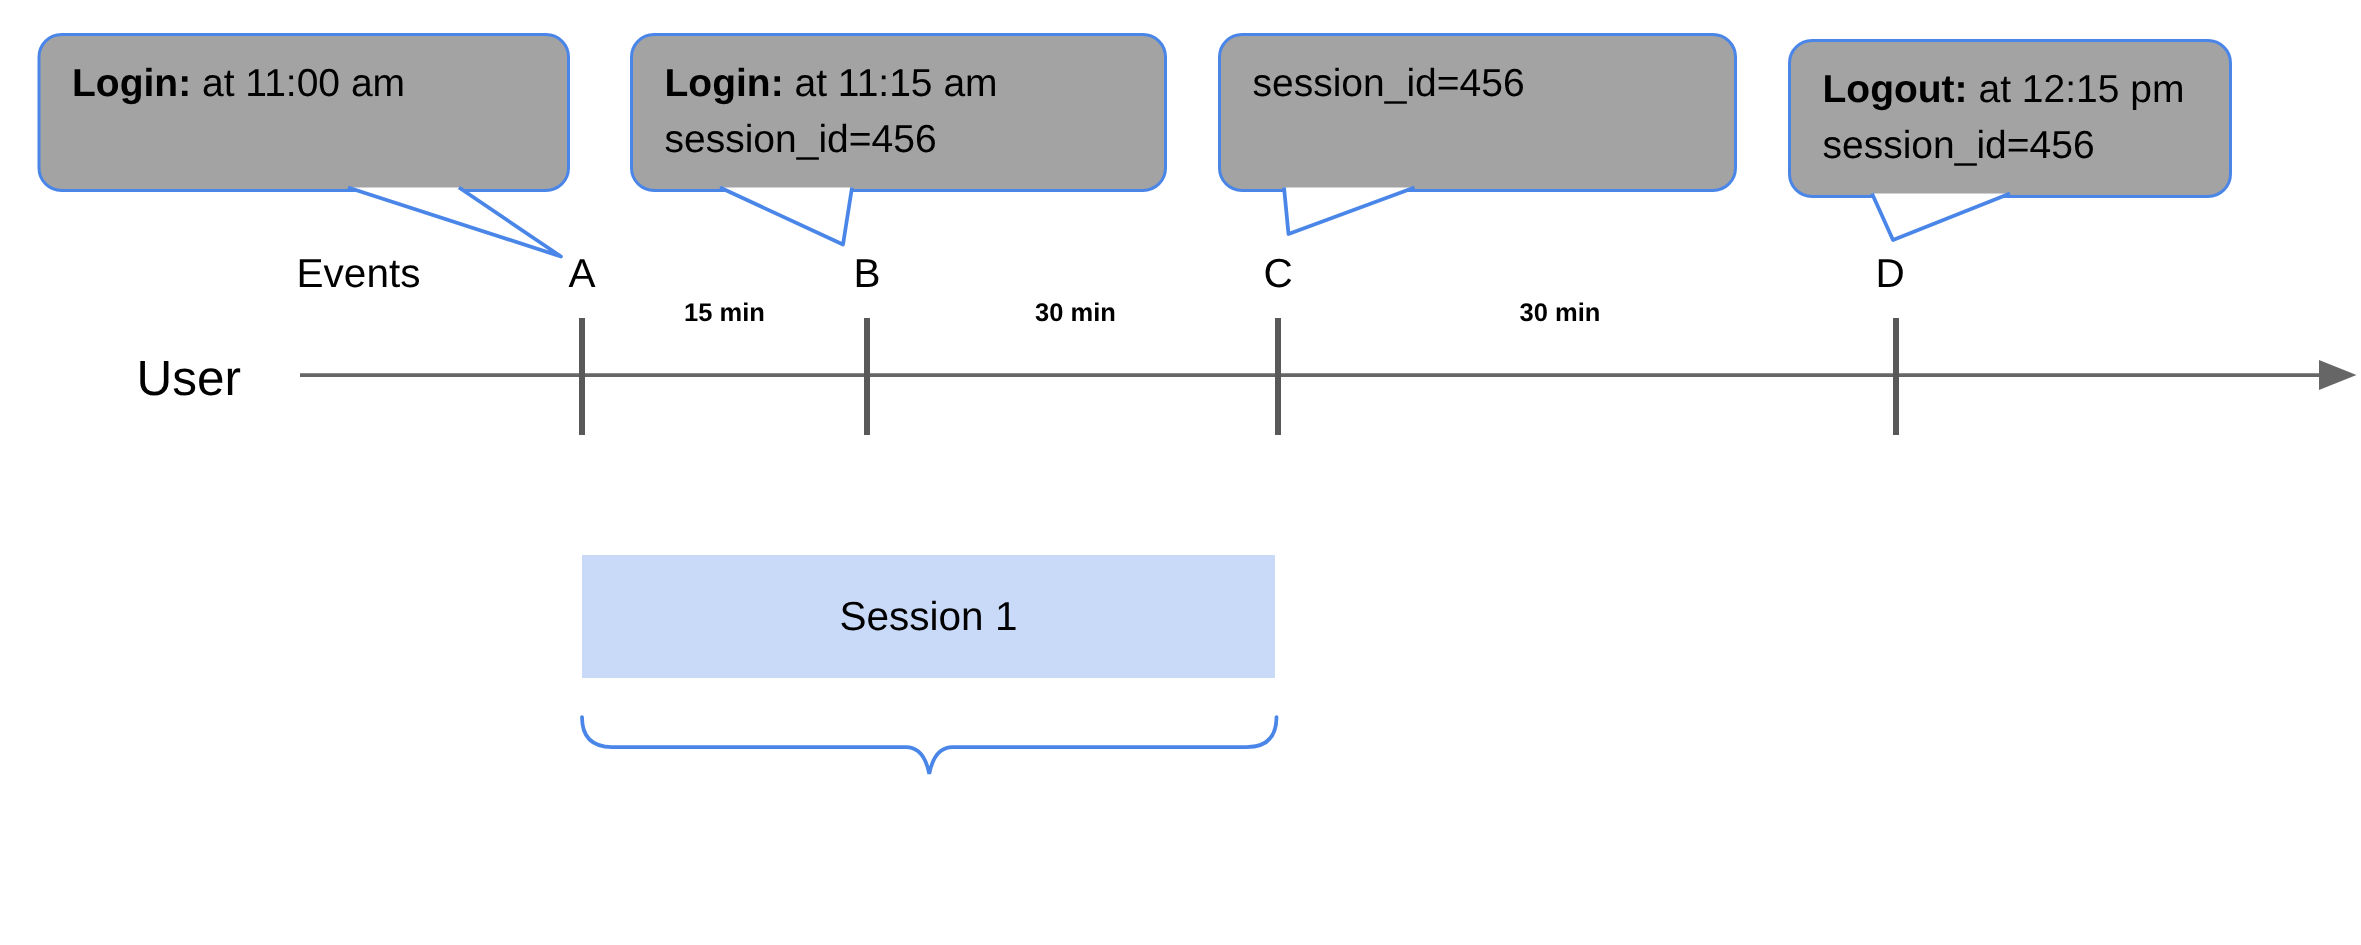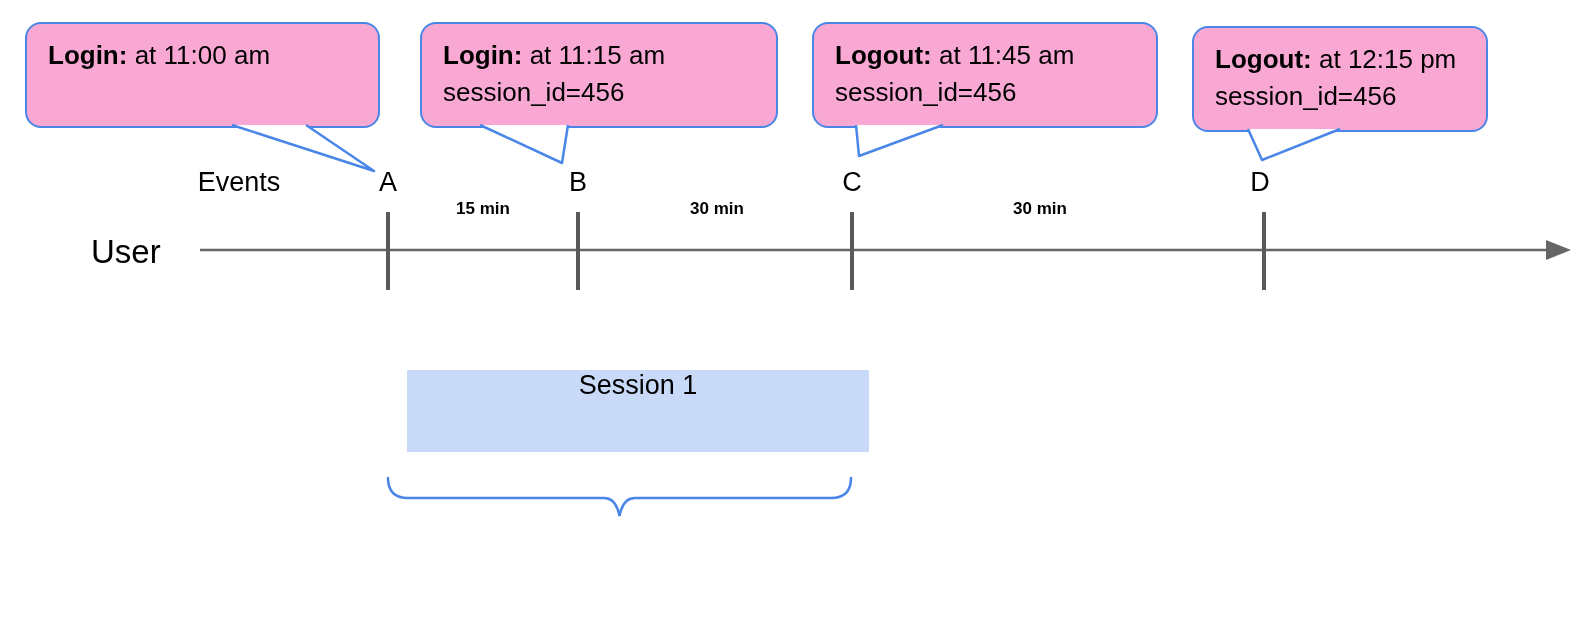--- a/index.html
+++ b/index.html
@@ -1,56 +1,55 @@
 <!DOCTYPE html>
 <html><head>
 <meta charset="utf-8">
 <style>
   html,body{margin:0;padding:0;background:#ffffff;}
   .stage{
     position:relative;width:1574px;height:630px;background:#ffffff;
     font-family:"Liberation Sans",sans-serif;color:#000;overflow:hidden;
   }
   .bubble{
-    position:absolute;box-sizing:border-box;background:#f9a8d4;
+    position:absolute;box-sizing:border-box;background:#a3a3a3;
     border:2.5px solid #4a86e8;border-radius:16px;
     font-size:26px;line-height:37px;padding:13px 8px 0 21px;
     white-space:nowrap;z-index:2;
   }
   .bubble .bold{font-weight:bold;}
   .overlay{position:absolute;left:0;top:0;z-index:3;pointer-events:none;}
   .label{position:absolute;white-space:nowrap;}
   .cx{transform:translateX(-50%);text-align:center;}
   .events-label{font-size:27px;}
   .event-letter{font-size:27px;}
   .user-label{font-size:33px;}
   .interval{font-size:17px;font-weight:bold;}
   .session-box{
     position:absolute;left:388px;top:370px;width:462px;height:82px;
-    background:#c9daf8;display:flex;justify-content:center;
-    font-size:27px;z-index:1;margin-left:19px;
+    background:#c9daf8;display:flex;align-items:center;justify-content:center;
+    font-size:27px;z-index:1;
   }
   .session-length{font-size:28px;}
 </style>
 </head>
 <body>
 
 <div class="stage">
 
   <div class="bubble" style="left:25px;top:22px;width:355px;height:106px">
     <div><span class="bold">Login:</span> <span>at 11:00 am</span></div>
   </div>
 
   <div class="bubble" style="left:420px;top:22px;width:358px;height:106px">
     <div><span class="bold">Login:</span> <span>at 11:15 am</span></div>
     <div>session_id=456</div>
   </div>
 
   <div class="bubble" style="left:812px;top:22px;width:346px;height:106px">
-    <div><span class="bold">Logout:</span> <span>at 11:45 am</span></div>
     <div>session_id=456</div>
   </div>
 
   <div class="bubble" style="left:1192px;top:26px;width:296px;height:106px">
     <div><span class="bold">Logout:</span> <span>at 12:15 pm</span></div>
     <div>session_id=456</div>
   </div>
 
   <div class="session-box">
     <span>Session 1</span>

